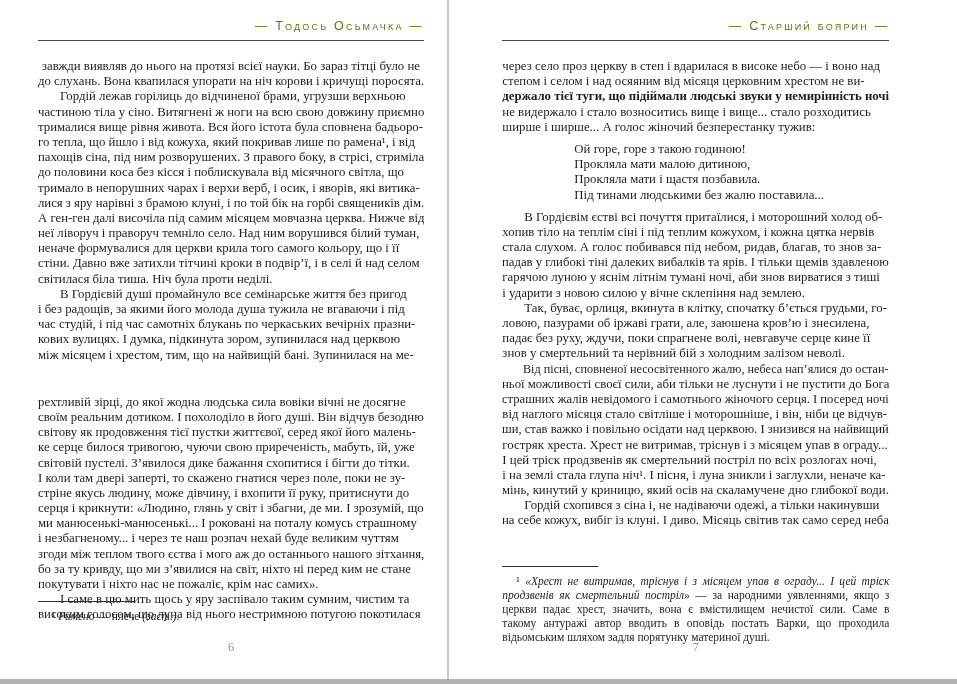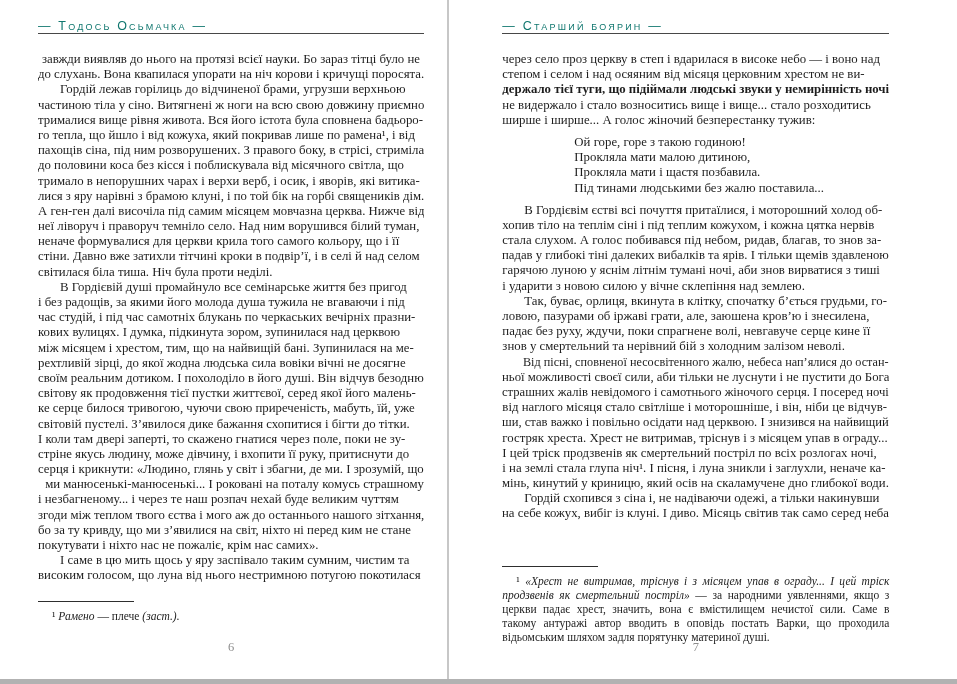--- a/index.html
+++ b/index.html
@@ -10,25 +10,25 @@
   .pages{display:flex;height:679px;}
   .page{position:relative;height:679px;background:#ffffff;}
   .page-left{width:476px;}
   .page-right{width:540px;}
   .gutter{width:2px;height:679px;background:#c7c7c7;}
   .col{position:absolute;top:0;height:679px;}
   .page-left .col{left:38px;width:386px;}
   .page-right .col{left:53px;width:387px;}
 
   .running-header{
-    padding-top:19px;text-align:left;
+    padding-top:19px;text-align:right;
     font-family:"Liberation Sans","DejaVu Sans",sans-serif;
     font-size:12.5px;line-height:14px;letter-spacing:2.2px;
-    font-variant-caps:small-caps;color:#0f766e;
-    border-bottom:1px solid #474747;
+    font-variant-caps:small-caps;color:#4d7c0f;
+    border-bottom:1px solid #474747;padding-bottom:7px;
   }
   .body-text{margin-top:18px;font-size:12.8px;line-height:15.2px;overflow:hidden;}
   .line{height:15.2px;white-space:nowrap;transform-origin:0 50%;}
   .indent{text-indent:22px;}
   .verse{padding-left:72px;}
   .verse-block{margin:7px 0;}
 
   .footnote{position:absolute;left:0;width:100%;}
   .page-left .footnote{top:601px;}
   .page-right .footnote{top:566px;}
@@ -70,29 +70,29 @@
               <div class="line" style="transform: scaleX(1);">неначе формувалися для церкви крила того самого кольору, що і її</div>
               <div class="line" style="transform: scaleX(1);">стіни. Давно вже затихли тітчині кроки в подвір’ї, і в селі й над селом</div>
               <div class="line pe" style="transform: scaleX(1);">світилася біла тиша. Ніч була проти неділі.</div>
             </div>
             <div class="para">
               <div class="line indent" style="transform: scaleX(1);">В Гордієвій душі промайнуло все семінарське життя без пригод</div>
               <div class="line" style="transform: scaleX(1);">і без радощів, за якими його молода душа тужила не вгаваючи і під</div>
               <div class="line" style="transform: scaleX(1);">час студій, і під час самотніх блукань по черкаських вечірніх празни-</div>
               <div class="line" style="transform: scaleX(1);">кових вулицях. І думка, підкинута зором, зупинилася над церквою</div>
               <div class="line" style="transform: scaleX(1);">між місяцем і хрестом, тим, що на найвищій бані. Зупинилася на ме-</div>
-              <div class="line" style="transform: scaleX(1);">рехтливій зірці, до якої жодна людська сила вовіки вічні не досягне</div>
+              <div class="line" style="transform: scaleX(1); margin-top: 32px;">рехтливій зірці, до якої жодна людська сила вовіки вічні не досягне</div>
               <div class="line" style="transform: scaleX(0.9974);">своїм реальним дотиком. І похолоділо в його душі. Він відчув безодню</div>
               <div class="line" style="transform: scaleX(1);">світову як продовження тієї пустки життєвої, серед якої його малень-</div>
               <div class="line" style="transform: scaleX(1);">ке серце билося тривогою, чуючи свою приреченість, мабуть, їй, уже</div>
               <div class="line" style="transform: scaleX(1);">світовій пустелі. З’явилося дике бажання схопитися і бігти до тітки.</div>
               <div class="line" style="transform: scaleX(1);">І коли там двері заперті, то скажено гнатися через поле, поки не зу-</div>
               <div class="line" style="transform: scaleX(1);">стріне якусь людину, може дівчину, і вхопити її руку, притиснути до</div>
               <div class="line" style="transform: scaleX(1);">серця і крикнути: «Людино, глянь у світ і збагни, де ми. І зрозумій, що</div>
-              <div class="line" style="transform: scaleX(1); text-align: right;">ми манюсенькі-манюсенькі... І роковані на поталу комусь страшному</div>
+              <div class="line" style="transform: scaleX(1);">ми манюсенькі-манюсенькі... І роковані на поталу комусь страшному</div>
               <div class="line" style="transform: scaleX(1);">і незбагненому... і через те наш розпач нехай буде великим чуттям</div>
               <div class="line" style="transform: scaleX(0.9948);">згоди між теплом твого єства і мого аж до останнього нашого зітхання,</div>
               <div class="line" style="transform: scaleX(1);">бо за ту кривду, що ми з’явилися на світ, ніхто ні перед ким не стане</div>
               <div class="line pe" style="transform: scaleX(1);">покутувати і ніхто нас не пожаліє, крім нас самих».</div>
             </div>
             <div class="para">
               <div class="line indent" style="transform: scaleX(1);">І саме в цю мить щось у яру заспівало таким сумним, чистим та</div>
               <div class="line" style="transform: scaleX(1);">високим голосом, що луна від нього нестримною потугою покотилася</div>
             </div>
           </div>

